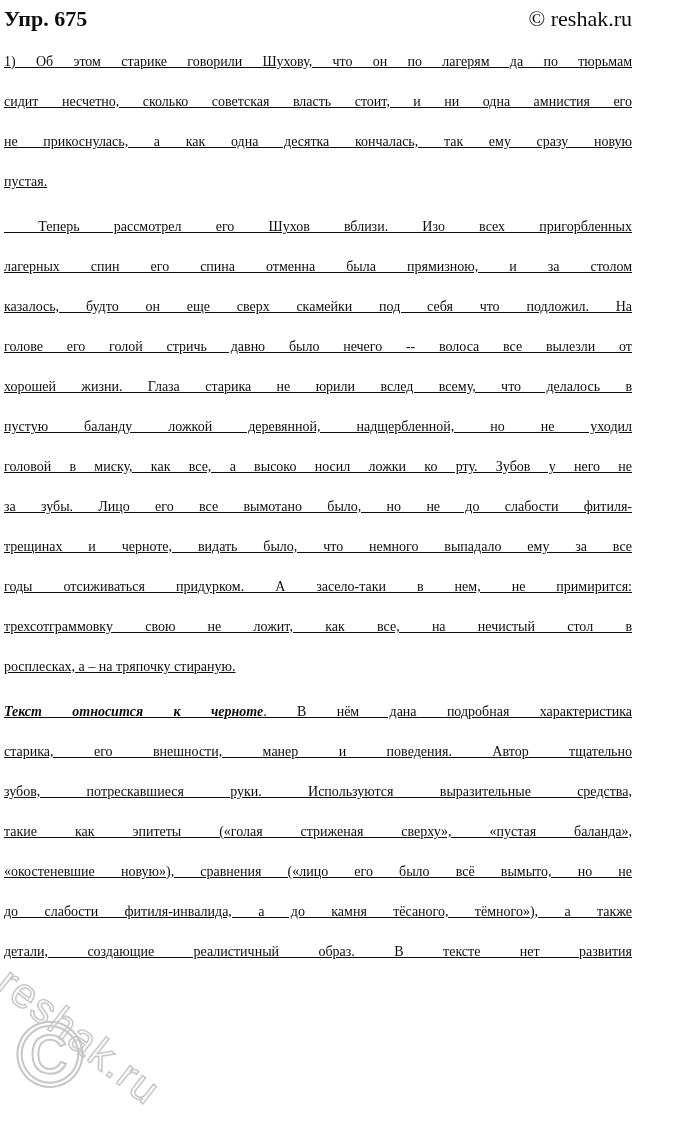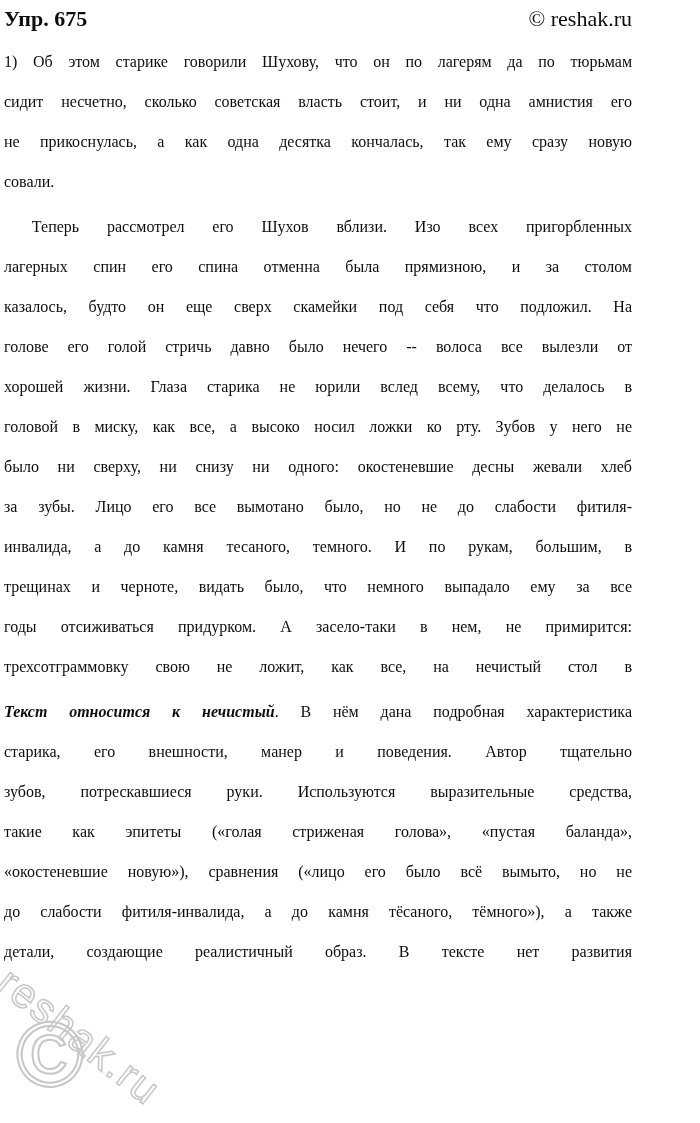--- a/index.html
+++ b/index.html
@@ -40,26 +40,27 @@
   .content {
     margin-top: 10px;
     padding: 0 4px;
     position: relative;
     z-index: 1;
   }
   .para {
     margin: 0 0 5px 0;
   }
   .line {
-    font-size: 16px;
+    font-size: 14px;
     line-height: 40px;
     height: 40px;
     text-align: justify;
     text-align-last: justify;
     overflow: hidden;
+    text-decoration: underline;
   }
   .line.last {
     text-align-last: left;
   }
   .lead {
     font-weight: bold;
     font-style: italic;
   }
   .watermark {
     position: absolute;
@@ -102,41 +103,41 @@
   <div class="header">
     <div class="exercise">Упр. 675</div>
     <div class="copyright">© reshak.ru</div>
   </div>
 
   <div class="content">
       <div class="para">
         <div class="line">1) Об этом старике говорили Шухову, что он по лагерям да по тюрьмам</div>
         <div class="line">сидит несчетно, сколько советская власть стоит, и ни одна амнистия его</div>
         <div class="line">не прикоснулась, а как одна десятка кончалась, так ему сразу новую</div>
-        <div class="line last">совали.</div>
+        <div class="line last">пустая.</div>
       </div>
       <div class="para">
         <div class="line">&nbsp;Теперь рассмотрел его Шухов вблизи. Изо всех пригорбленных</div>
         <div class="line">лагерных спин его спина отменна была прямизною, и за столом</div>
         <div class="line">казалось, будто он еще сверх скамейки под себя что подложил. На</div>
         <div class="line">голове его голой стричь давно было нечего -- волоса все вылезли от</div>
         <div class="line">хорошей жизни. Глаза старика не юрили вслед всему, что делалось в</div>
+        <div class="line">пустую баланду ложкой деревянной, надщербленной, но не уходил</div>
         <div class="line">головой в миску, как все, а высоко носил ложки ко рту. Зубов у него не</div>
-        <div class="line">было ни сверху, ни снизу ни одного: окостеневшие десны жевали хлеб</div>
         <div class="line">за зубы. Лицо его все вымотано было, но не до слабости фитиля-</div>
-        <div class="line">инвалида, а до камня тесаного, темного. И по рукам, большим, в</div>
         <div class="line">трещинах и черноте, видать было, что немного выпадало ему за все</div>
         <div class="line">годы отсиживаться придурком. А засело-таки в нем, не примирится:</div>
         <div class="line">трехсотграммовку свою не ложит, как все, на нечистый стол в</div>
+        <div class="line last">росплесках, а – на тряпочку стираную.</div>
       </div>
       <div class="para">
-        <div class="line"><span class="lead">Текст относится к нечистый</span>. В нём дана подробная характеристика</div>
+        <div class="line"><span class="lead">Текст относится к черноте</span>. В нём дана подробная характеристика</div>
         <div class="line">старика, его внешности, манер и поведения. Автор тщательно</div>
         <div class="line">зубов, потрескавшиеся руки. Используются выразительные средства,</div>
-        <div class="line">такие как эпитеты («голая стриженая голова», «пустая баланда»,</div>
+        <div class="line">такие как эпитеты («голая стриженая сверху», «пустая баланда»,</div>
         <div class="line">«окостеневшие новую»), сравнения («лицо его было всё вымыто, но не</div>
         <div class="line">до слабости фитиля-инвалида, а до камня тёсаного, тёмного»), а также</div>
         <div class="line">детали, создающие реалистичный образ. В тексте нет развития</div>
       </div>
     </div>
 
   <div class="watermark">
     <div class="wm-text">reshak.ru</div>
     <div class="wm-copy">©</div>
   </div>

